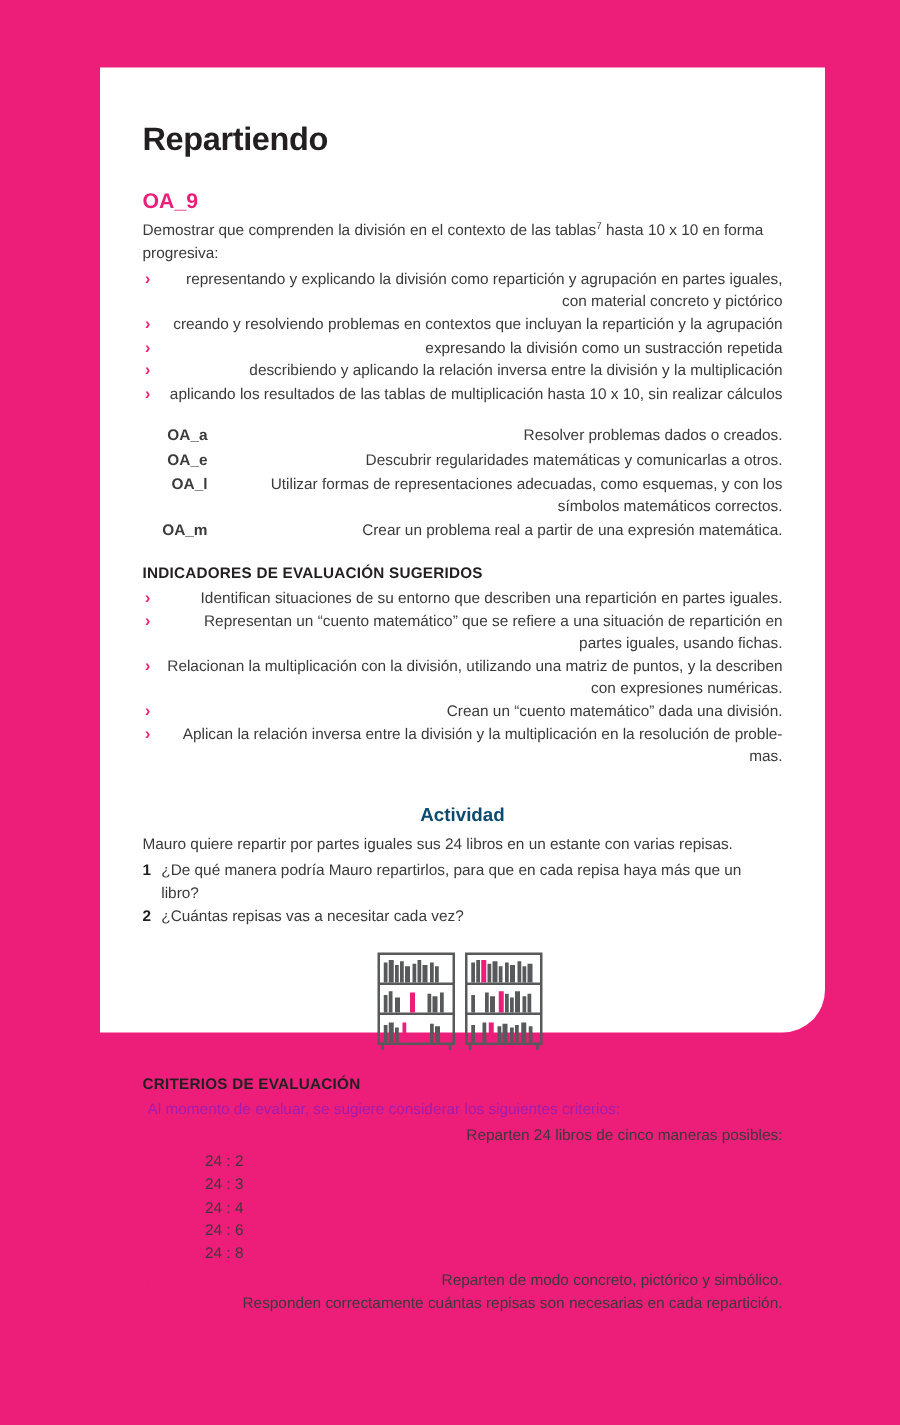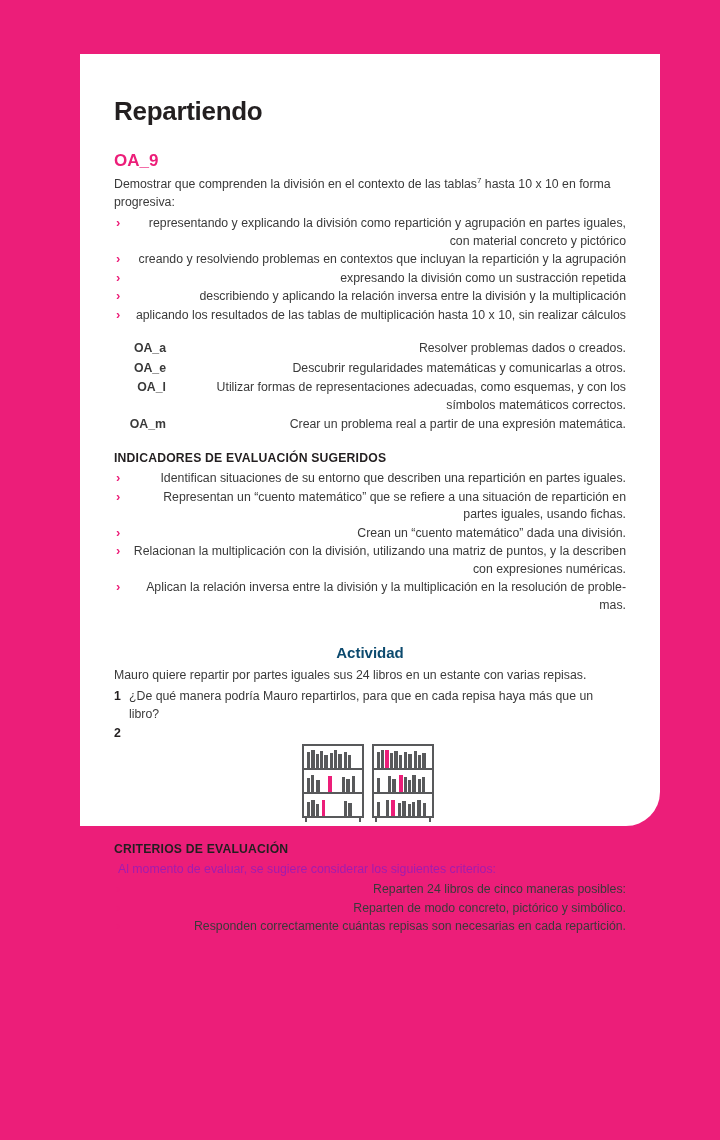--- a/index.html
+++ b/index.html
@@ -193,32 +193,32 @@
         <div class="text">Crear un problema real a partir de una expresión matemática.</div>
       </div>
     </div>
   </div>
 
   <div class="indicadores-block">
     <div class="section-head">INDICADORES DE EVALUACIÓN SUGERIDOS</div>
     <ul class="arrow-list">
       <li>Identifican situaciones de su entorno que describen una repartición en partes iguales.</li>
       <li>Representan un “cuento matemático” que se refiere a una situación de repartición en partes iguales, usando fichas.</li>
+      <li>Relacionan la multiplicación con la división, utilizando una matriz de puntos, y la describen con expresiones numéricas.</li>
       <li>Crean un “cuento matemático” dada una división.</li>
-      <li>Relacionan la multiplicación con la división, utilizando una matriz de puntos, y la describen con expresiones numéricas.</li>
       <li>Aplican la relación inversa entre la división y la multiplicación en la resolución de proble-mas.</li>
     </ul>
   </div>
 
   <div class="actividad-block">
     <div class="activity-head">Actividad</div>
     <p class="act-intro">Mauro quiere repartir por partes iguales sus 24 libros en un estante con varias repisas.</p>
     <ol class="num-list">
       <li><span class="num">1</span><span>¿De qué manera podría Mauro repartirlos, para que en cada repisa haya más que un libro?</span></li>
-      <li><span class="num">2</span></li>
+      <li><span class="num">2</span><span>¿Cuántas repisas vas a necesitar cada vez?</span></li>
     </ol>
 
     <div class="figure">
       <svg width="140" height="82" viewBox="0 0 140 82">
         <g stroke="#58595b" stroke-width="2" fill="none">
 
           <rect x="3" y="3" width="60" height="72"></rect>
           <line x1="3" y1="27" x2="63" y2="27"></line>
           <line x1="3" y1="51" x2="63" y2="51"></line>
           <line x1="6" y1="75" x2="6" y2="80"></line>
@@ -295,19 +295,26 @@
       </svg>
     </div>
   </div>
 
   <div class="criteria-block">
     <div class="section-head">CRITERIOS DE EVALUACIÓN</div>
     <p class="crit-intro">Al momento de evaluar, se sugiere considerar los siguientes criterios:</p>
     <ul class="arrow-list">
       <li>Reparten 24 libros de cinco maneras posibles:</li>
     </ul>
+    <div class="ops">
+      <div>24 : 2</div>
+      <div>24 : 3</div>
+      <div>24 : 4</div>
+      <div>24 : 6</div>
+      <div>24 : 8</div>
+    </div>
     <ul class="arrow-list">
       <li>Reparten de modo concreto, pictórico y simbólico.</li>
       <li>Responden correctamente cuántas repisas son necesarias en cada repartición.</li>
     </ul>
   </div>
 
 </div>
 
 </body></html>

